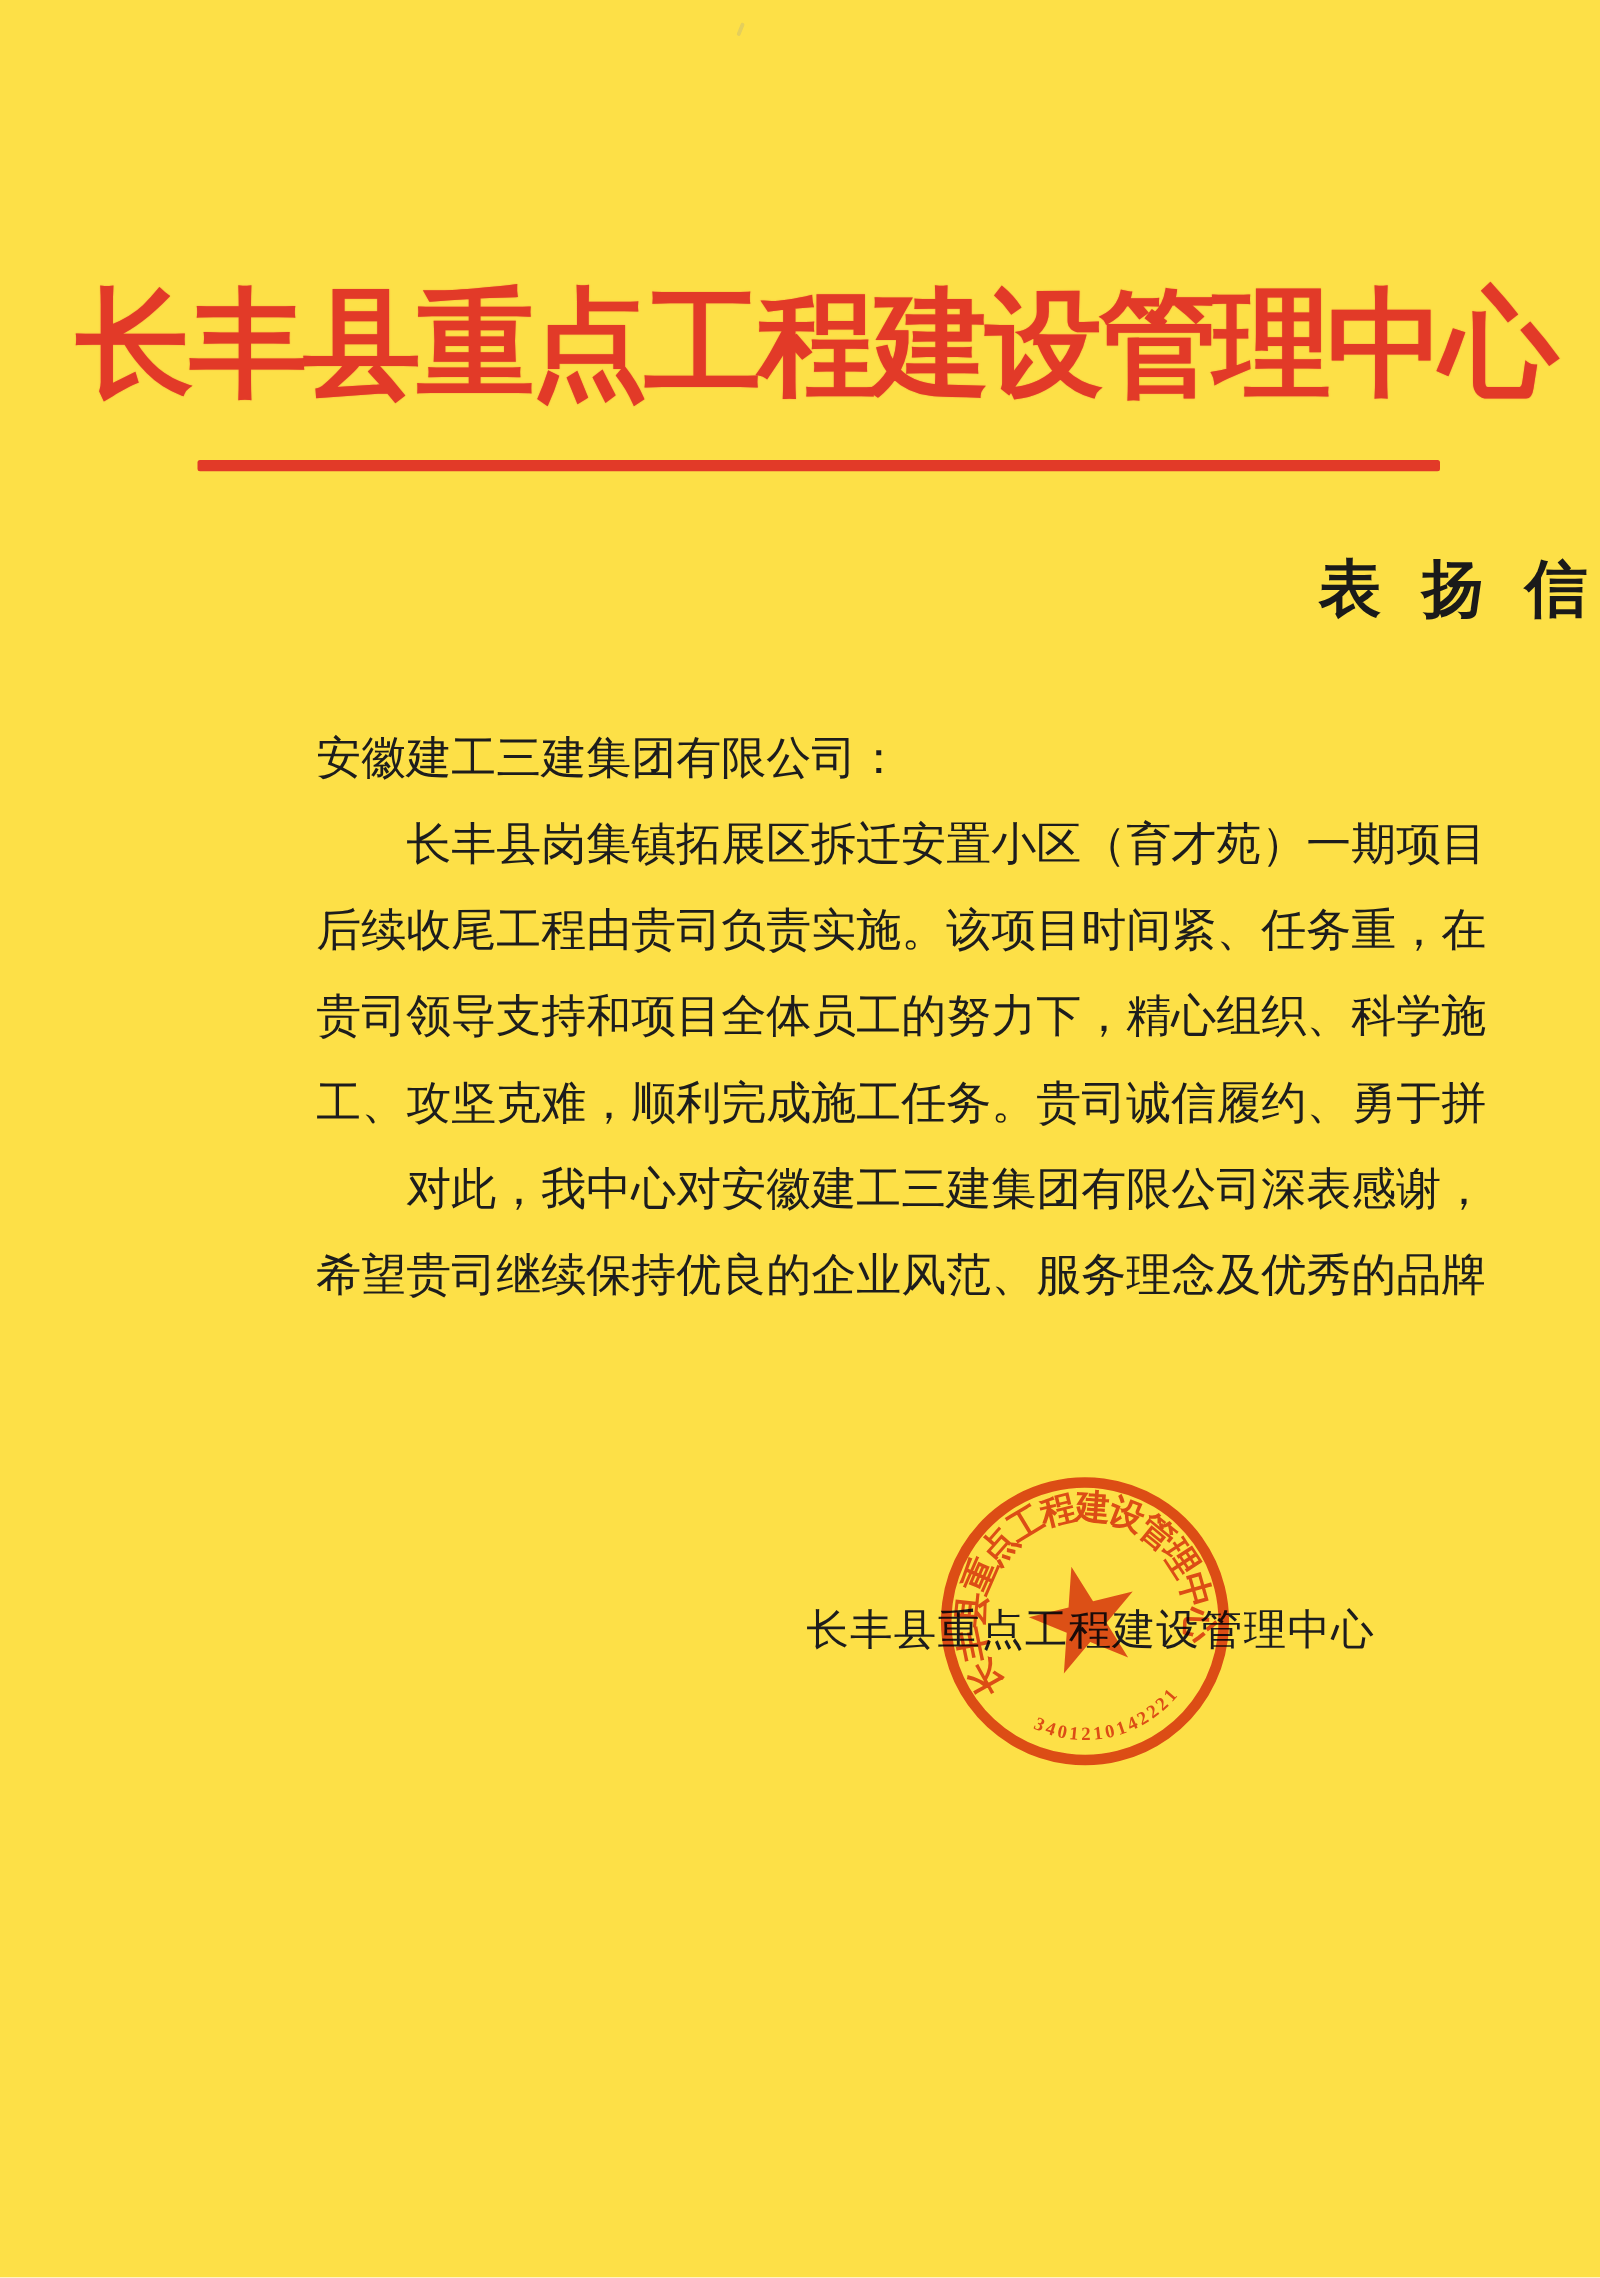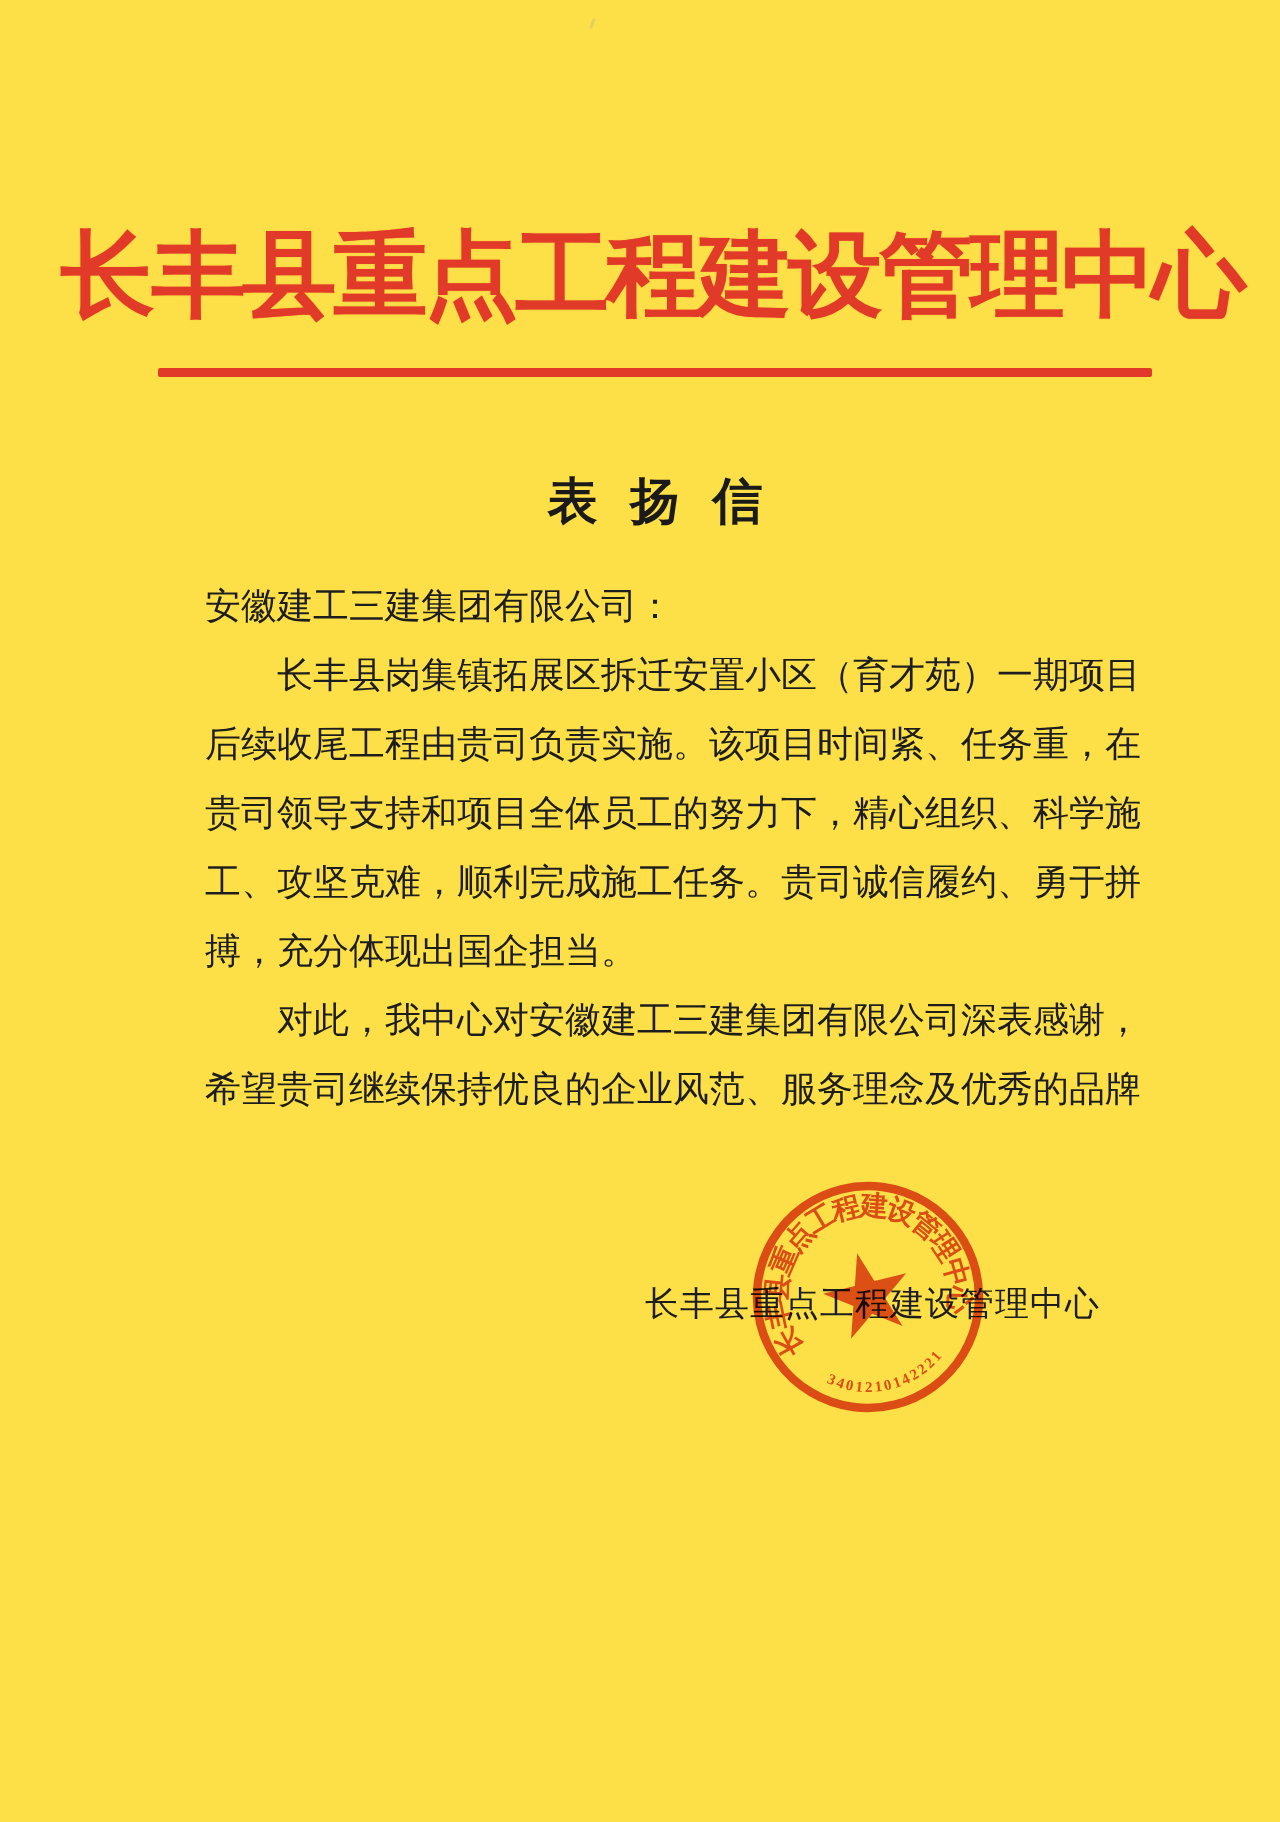--- a/index.html
+++ b/index.html
@@ -28,41 +28,42 @@
   .red-rule{
     position:absolute;
     left:158px;top:368px;
     width:994px;height:9px;
     background:#e23a28;
     border-radius:2px;
   }
   
   .letter-title{
     position:absolute;
-    left:0;right:0;top:468px;
-    text-align:center;
+    left:0;right:0;top:438px;
+    text-align:right;
     padding-left:40px;
     font-size:50px;
     font-weight:600;
     letter-spacing:10px;
     color:#1a1a1a;
     white-space:nowrap;
   }
   
   .body-block{
     position:absolute;
     left:205px;top:572px;
     width:912px;
     font-size:36px;
     color:#1d1d1d;
   }
   .line{
     height:69px;
     line-height:69px;
     white-space:nowrap;
+    margin-left:48px;
   }
   .fill-line{
     display:flex;
     justify-content:space-between;
     align-items:center;
     white-space:normal;
   }
   .indent{padding-left:72px;}
   
   .sig-org{
@@ -226,21 +227,20 @@
         <span>司</span>
         <span>诚</span>
         <span>信</span>
         <span>履</span>
         <span>约</span>
         <span>、</span>
         <span>勇</span>
         <span>于</span>
         <span>拼</span>
       </div>
-    <div class="line">搏，充分体现出国企担当。</div>
     <div class="line fill-line indent">
         <span>对</span>
         <span>此</span>
         <span>，</span>
         <span>我</span>
         <span>中</span>
         <span>心</span>
         <span>对</span>
         <span>安</span>
         <span>徽</span>

